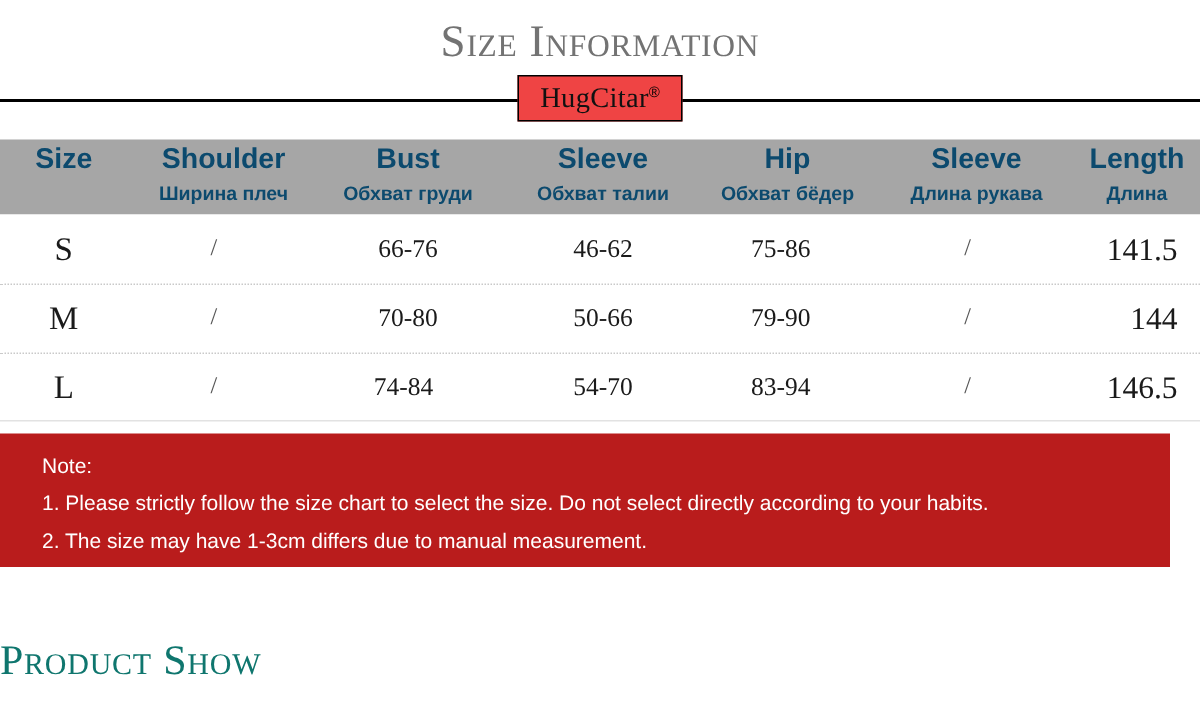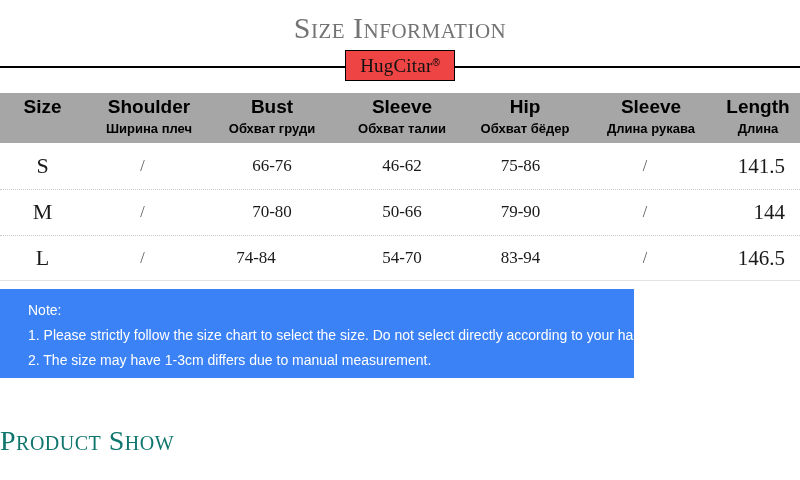--- a/index.html
+++ b/index.html
@@ -74,21 +74,21 @@
   }
   .thead {
     position: relative;
     height: 50px;
     background: #a6a6a6;
   }
   .th {
     position: absolute;
     top: 0;
     text-align: center;
-    color: #000000;
+    color: #0c4a6e;
   }
   .th-en {
     display: block;
     font-size: 19px;
     font-weight: bold;
     line-height: 27px;
     white-space: nowrap;
   }
   .th-ru {
     display: block;
@@ -141,23 +141,23 @@
     width: 800px;
     height: 1px;
     background: #e2e2e2;
   }
 
   
   .note {
     position: absolute;
     top: 289px;
     left: 0;
-    width: 634px;
+    width: 780px;
     height: 89px;
-    background: #3b82f6;
+    background: #b91c1c;
     box-sizing: border-box;
     padding: 9px 0 0 28px;
   }
   .note-line {
     color: #ffffff;
     font-size: 14px;
     line-height: 25px;
     white-space: nowrap;
   }
 
@@ -238,21 +238,21 @@
     <div class="cell cell-val" style="left:341px; width:122px;">50-66</div>
     <div class="cell cell-val" style="left:464px; width:113px;">79-90</div>
     <div class="cell cell-slash" style="left:586px; width:118px;">/</div>
     <div class="cell cell-len" style="left:700px; width:85px;">144</div>
   </div>
 
   <div class="row">
     <div class="dotted"></div>
     <div class="cell cell-size" style="left:0px;   width:85px;">L</div>
     <div class="cell cell-slash" style="left:85px;  width:115px;">/</div>
-    <div class="cell cell-val" style="left:197px; width:118px;">74-84</div>
+    <div class="cell cell-val" style="left:210px; width:118px;">74-84</div>
     <div class="cell cell-val" style="left:341px; width:122px;">54-70</div>
     <div class="cell cell-val" style="left:464px; width:113px;">83-94</div>
     <div class="cell cell-slash" style="left:586px; width:118px;">/</div>
     <div class="cell cell-len" style="left:700px; width:85px;">146.5</div>
   </div>
 
   <div class="table-bottom"></div>
 </div>
 
 <div class="note">

